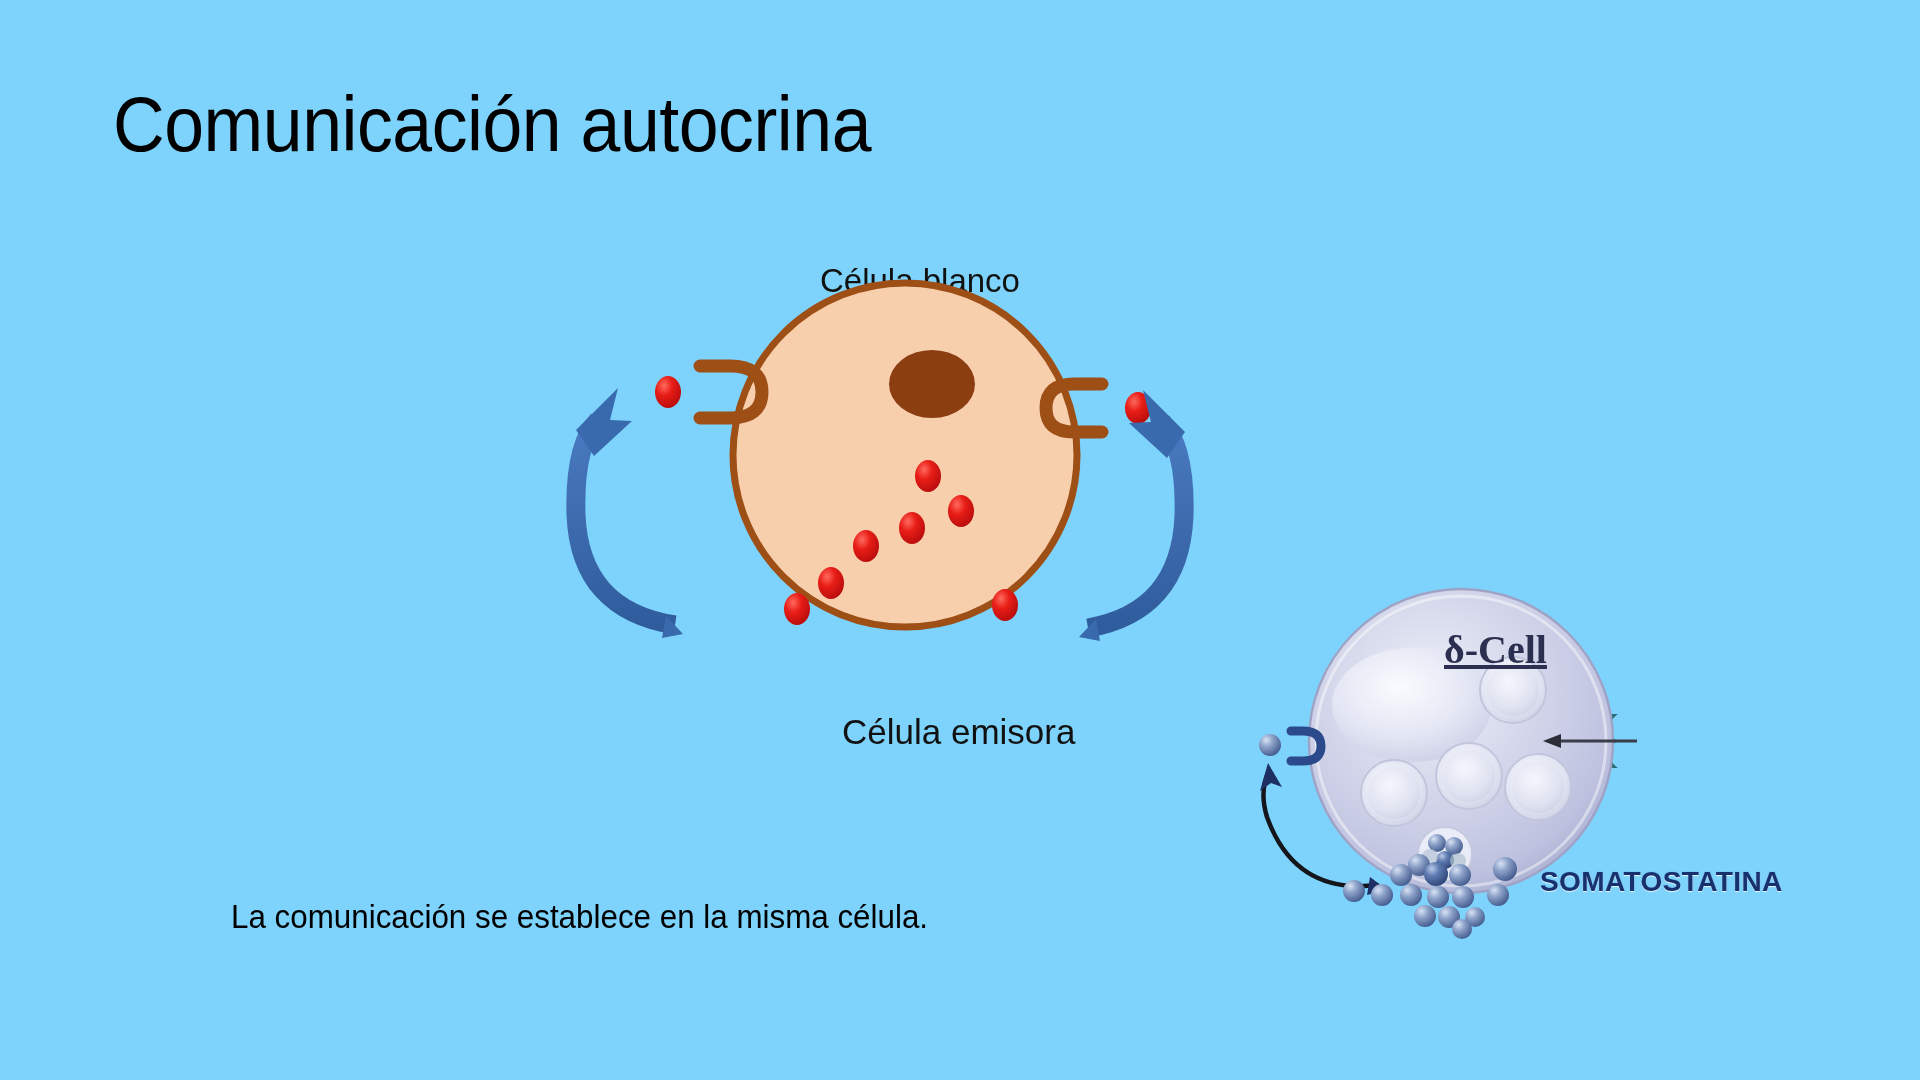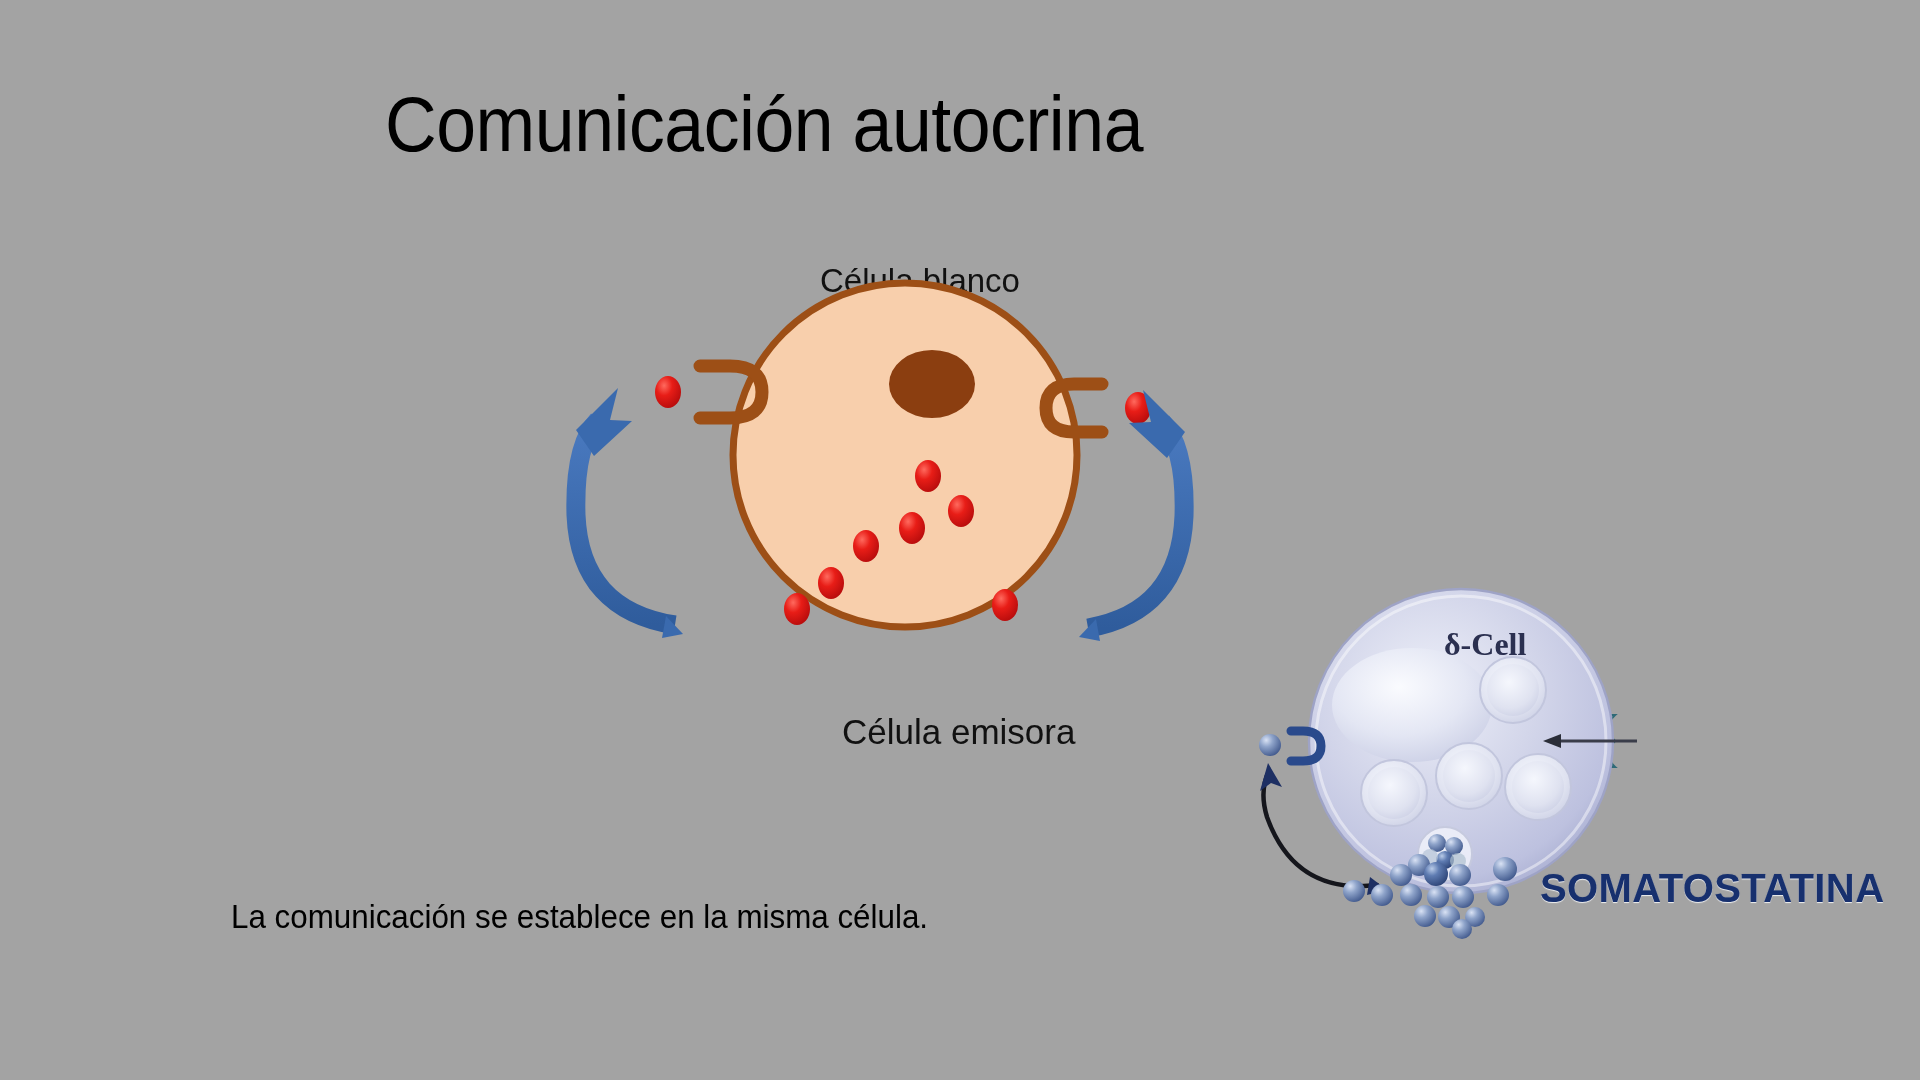--- a/index.html
+++ b/index.html
@@ -14,22 +14,21 @@
     position: relative;
     overflow: hidden;
     font-family: "Liberation Sans", sans-serif;
     color: #000000;
   }
   .slide {
     position: absolute;
     left: 0; top: 0;
     width: 1920px;
     height: 1080px;
-    background: #a3a3a3;
-    text-align: center;
+    background: #7dd3fc;
   }
 
   
   .slide-title {
     position: absolute;
     left: 113px;
     top: 86px;
     width: 1400px;
     font-family: "Liberation Sans Narrow", "Liberation Sans", sans-serif;
     font-size: 77px;
@@ -90,38 +89,39 @@
     width: 560px;
     height: 370px;
   }
 
   
   .somatostatina {
     position: absolute;
     left: 1540px;
     top: 866px;
     font-family: "Liberation Sans", sans-serif;
-    font-size: 40px;
+    font-size: 28px;
     font-weight: 700;
     letter-spacing: 0.4px;
     color: #17306e;
     text-shadow: 0 1px 1px rgba(255,255,255,0.85), 0 0 1px rgba(23,48,110,0.5);
     white-space: nowrap;
   }
 
   
   .delta-label {
     position: absolute;
     left: 1444px;
     top: 626px;
     font-family: "Liberation Serif", serif;
-    font-size: 32px;
+    font-size: 40px;
     font-weight: 600;
     color: #2b3050;
     white-space: nowrap;
+    text-decoration: underline;
   }
 
   svg { display: block; overflow: visible; }
 </style>
 </head>
 <body>
 
 <div class="slide">
 
   <div class="slide-title">Comunicación autocrina</div>

